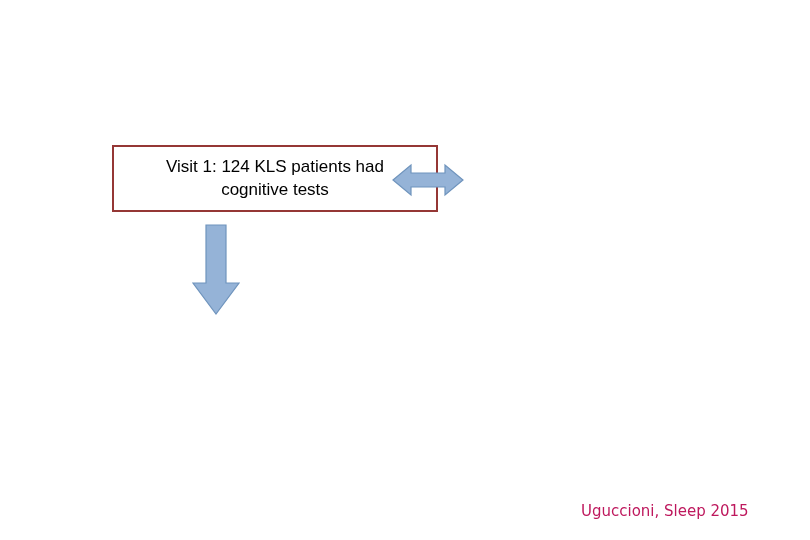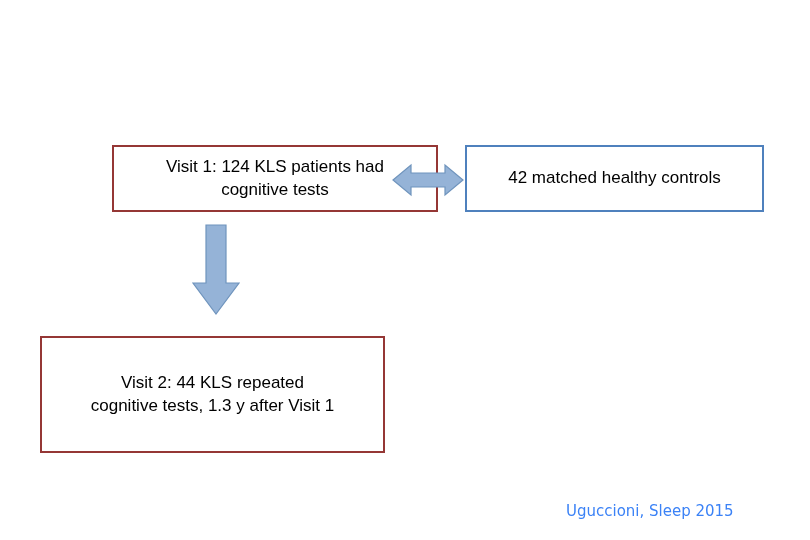--- a/index.html
+++ b/index.html
@@ -82,46 +82,39 @@
   #arrow-vertical {
     left: 190px;
     top: 225px;
     width: 52px;
     height: 90px;
   }
 
   
   #citation {
     position: absolute;
-    left: 566px;
+    left: 581px;
     top: 502px;
     font-size: 15px;
     font-family: "DejaVu Sans", sans-serif;
-    color: #3b82f6;
+    color: #be185d;
     white-space: nowrap;
   }
 </style>
 </head>
 <body>
 
 <div class="canvas">
 
   <div class="box" id="box-visit1">
     <span class="box-text">Visit 1: 124 KLS patients had
 cognitive tests</span>
   </div>
 
-  <div class="box" id="box-controls">
-    <span class="box-text">42 matched healthy controls</span>
-  </div>
 
-  <div class="box" id="box-visit2">
-    <span class="box-text">Visit 2: 44  KLS repeated
-cognitive tests, 1.3 y after Visit 1</span>
-  </div>
 
   <svg class="arrow-svg" id="arrow-horizontal" viewBox="0 0 70 40">
     <polygon points="0,20 18,5 18,13 52,13 52,5 70,20 52,35 52,27 18,27 18,35" fill="#95b3d7" stroke="#6f94bd" stroke-width="1.2"></polygon>
   </svg>
 
   <svg class="arrow-svg" id="arrow-vertical" viewBox="0 0 52 90">
     <polygon points="16,0 36,0 36,58 49,58 26,89 3,58 16,58" fill="#95b3d7" stroke="#6f94bd" stroke-width="1.2"></polygon>
   </svg>
 
   <div id="citation">Uguccioni, Sleep 2015</div>

